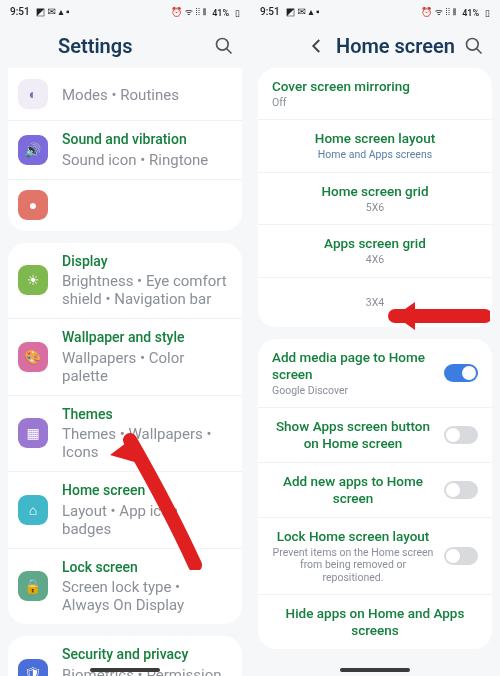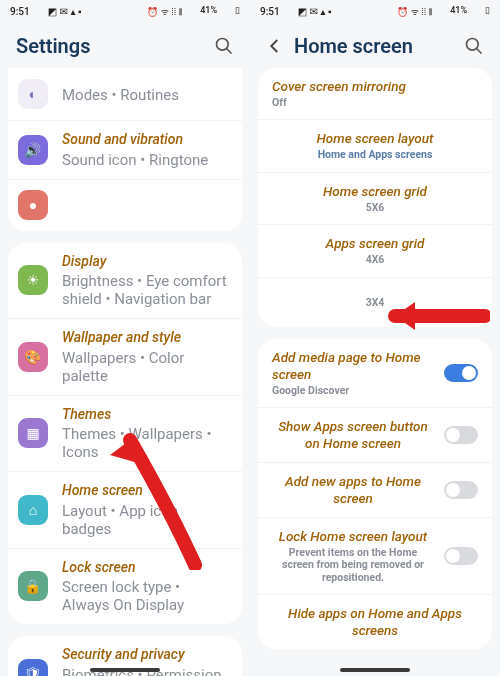--- a/index.html
+++ b/index.html
@@ -21,27 +21,28 @@
   .status-bar {
     height: 22px;
     display: flex;
     justify-content: space-between;
     align-items: center;
     padding: 0 10px;
     font-size: 10px;
     color: #222;
     font-weight: 500;
   }
-  .status-left, .status-right { display: flex; align-items: flex-start; gap: 18px; }
+  .status-left, .status-right { display: flex; align-items: flex-end; gap: 6px; }
   .status-right { font-size: 9px; }
   .header {
     padding: 12px 16px 10px;
     display: flex;
     align-items: center;
     justify-content: space-between;
+    margin-left: 42px;
   }
   .header-title {
     font-size: 20px;
     font-weight: 600;
     color: #1a3a5c;
   }
   .header-left { display: flex; align-items: center; gap: 10px; }
   .back-btn {
     width: 18px; height: 18px;
     display: flex; align-items: center; justify-content: center;
@@ -65,35 +66,35 @@
   .icon-slot {
     width: 30px; height: 30px;
     border-radius: 9px;
     display: flex; align-items: center; justify-content: center;
     margin-right: 14px;
     flex-shrink: 0;
     color: #fff;
     font-size: 14px;
   }
   .row-text { flex: 1; min-width: 0; }
-  .row-title { font-size: 14px; color: #a16207; font-weight: 500; line-height: 1.25; font-style: italic; }
+  .row-title { font-size: 14px; color: #15803d; font-weight: 500; line-height: 1.25; }
   .row-sub { font-size: 15px; color: #8a8f98; margin-top: 2px; line-height: 1.2; }
   .row-sub.link { color: #5b7ea8; }
   .row2 {
     padding: 10px 14px;
     min-height: 50px;
     display: flex;
     align-items: center;
     justify-content: space-between;
     gap: 10px;
   }
   .row2 + .row2 { border-top: 1px solid #f0f1f3; text-align: center; }
   .row2 .row-text { flex: 1; }
   .row2 .row-title { font-size: 13.5px; }
-  .row2 .row-sub { font-size: 10.5px; font-weight: bold; }
+  .row2 .row-sub { font-size: 10.5px; }
   .toggle {
     width: 34px; height: 18px;
     border-radius: 18px;
     background: #d8dadd;
     position: relative;
     flex-shrink: 0;
   }
   .toggle.on { background: #3b7de0; }
   .toggle::after {
     content: '';

